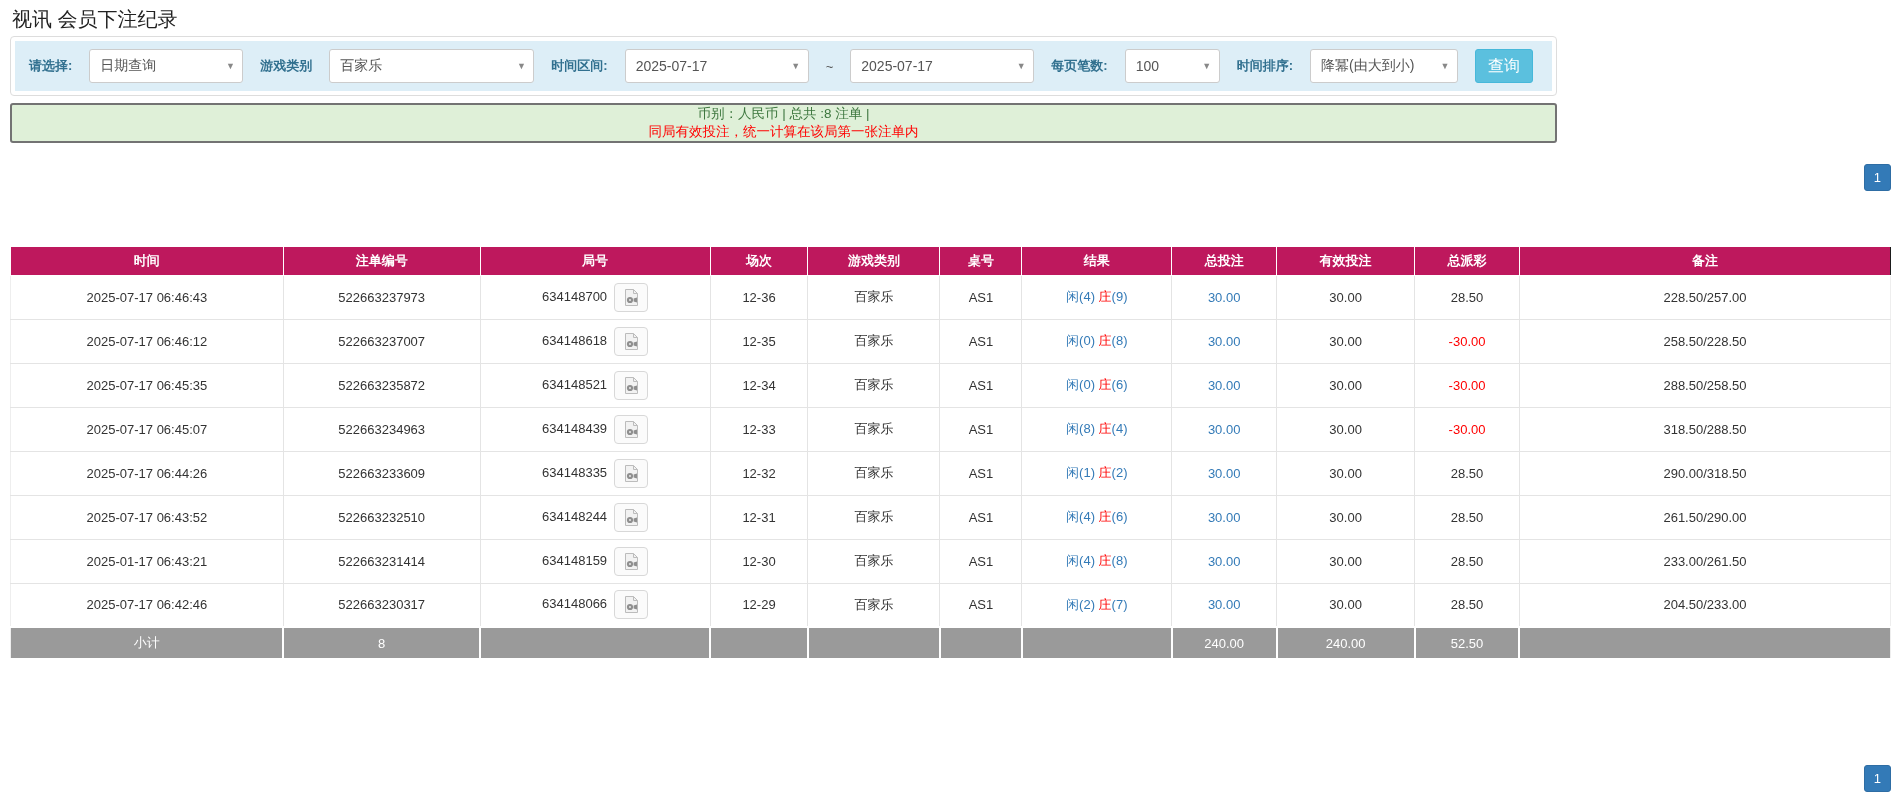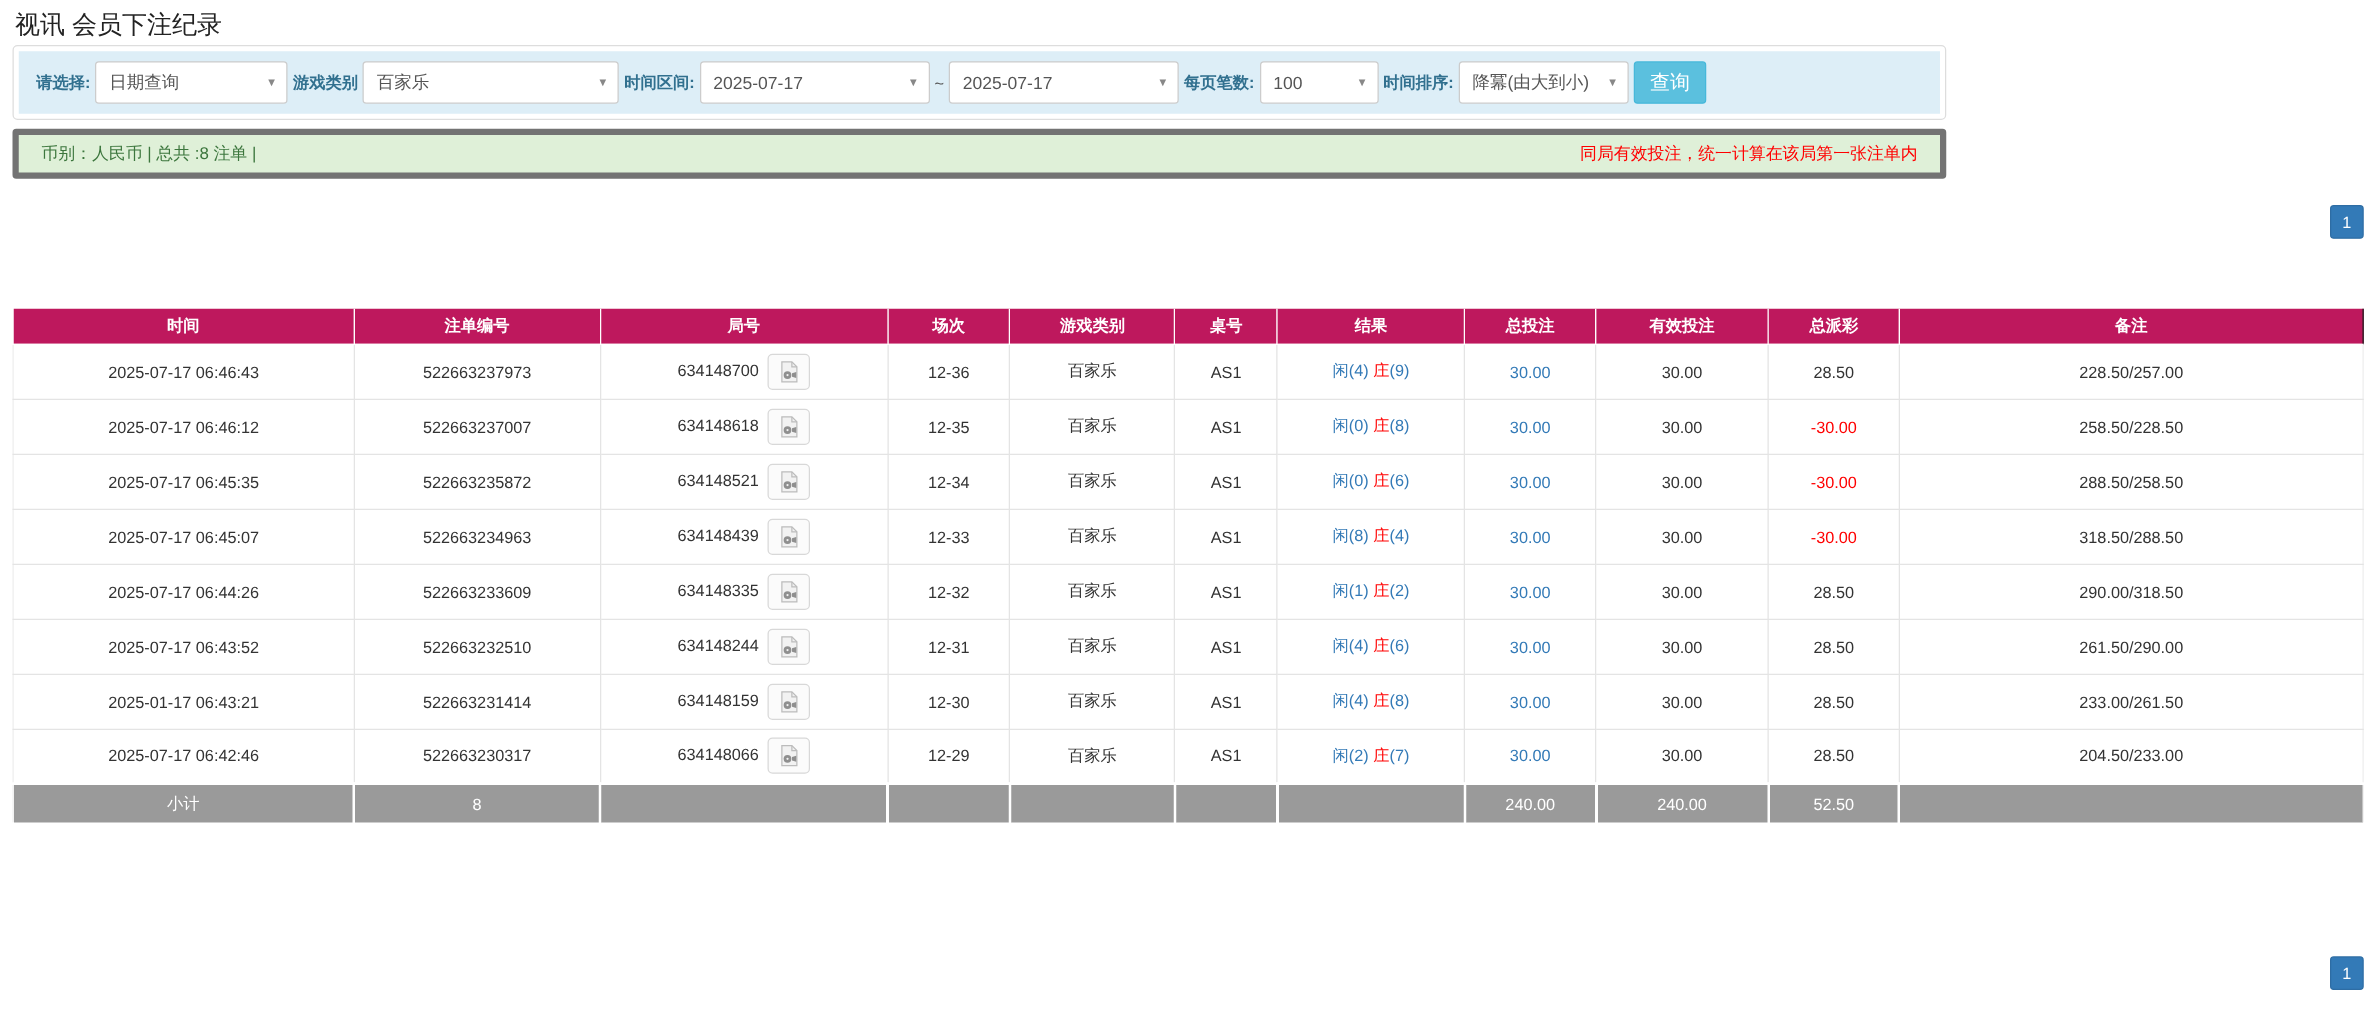--- a/index.html
+++ b/index.html
@@ -5,34 +5,34 @@
   * { box-sizing: border-box; }
   html,body { margin:0; padding:0; background:#fff; }
   body { font-family:"Liberation Sans","DejaVu Sans",sans-serif; color:#333; width:1901px; }
   .wrap { padding:0 10px; }
 
   .page-title { font-size:20px; font-weight:500; color:#222; margin:6px 0 3px 2px; }
 
   
   .top-area { width:1547px; }
   .filter-outer { border:1px solid #ddd; border-radius:4px; padding:4px; height:60px; background:#fff; }
-  .filter-panel { background:#ddeef7; height:50px; display:flex; align-items:center; padding:0 14px; gap:4px; }
+  .filter-panel { background:#ddeef7; height:50px; display:flex; align-items:center; padding:0 14px; gap:17px; }
   .f-label { font-size:13px; font-weight:bold; color:#31708f; white-space:nowrap; }
   .tilde { color:#555; font-size:13px; }
   .sel { background:#fff; border:1px solid #ccc; border-radius:3px; height:34px; display:inline-flex; align-items:center; justify-content:space-between; padding-left:10px; font-size:14px; color:#555; cursor:pointer; }
   .sel .caret { width:24px; text-align:center; color:#888; font-size:9px; flex:none; }
   .w-select { width:154px; }
   .w-game { width:205px; }
   .w-date { width:184px; }
   .w-size { width:95px; }
-  .w-sort { width:136px; }
+  .w-sort { width:148px; }
   .btn-query { background:#5bc0de; border:1px solid #46b8da; color:#fff; border-radius:3px; height:34px; width:58px; font-size:16px; cursor:pointer; font-family:inherit; }
 
   
-  .green-bar { margin-top:7px; background:#dff0d8; border:5px solid #737373; border-radius:3px; height:40px; display:flex; align-items:center; justify-content:space-between; padding:0 18px; }
+  .green-bar { margin-top:7px; background:#dff0d8; border:2px solid #737373; border-radius:3px; height:40px; display:flex; align-items:center; justify-content:space-between; padding:0 18px;flex-direction:column; }
   .green-text { color:#3c763d; font-size:13.5px; }
   .red-notice { color:#ff0000; font-size:13.5px;text-align:center; }
 
   
   .pager { text-align:right; }
   .pager-top { margin-top:21px; }
   .pager-bottom { margin-top:105px; padding-bottom:2px; }
   .page-btn { display:inline-block; background:#337ab7; border:1px solid #2e6da4; color:#fff; font-size:13px; line-height:1; padding:6px 9px; border-radius:3px; cursor:pointer; }
 
   

